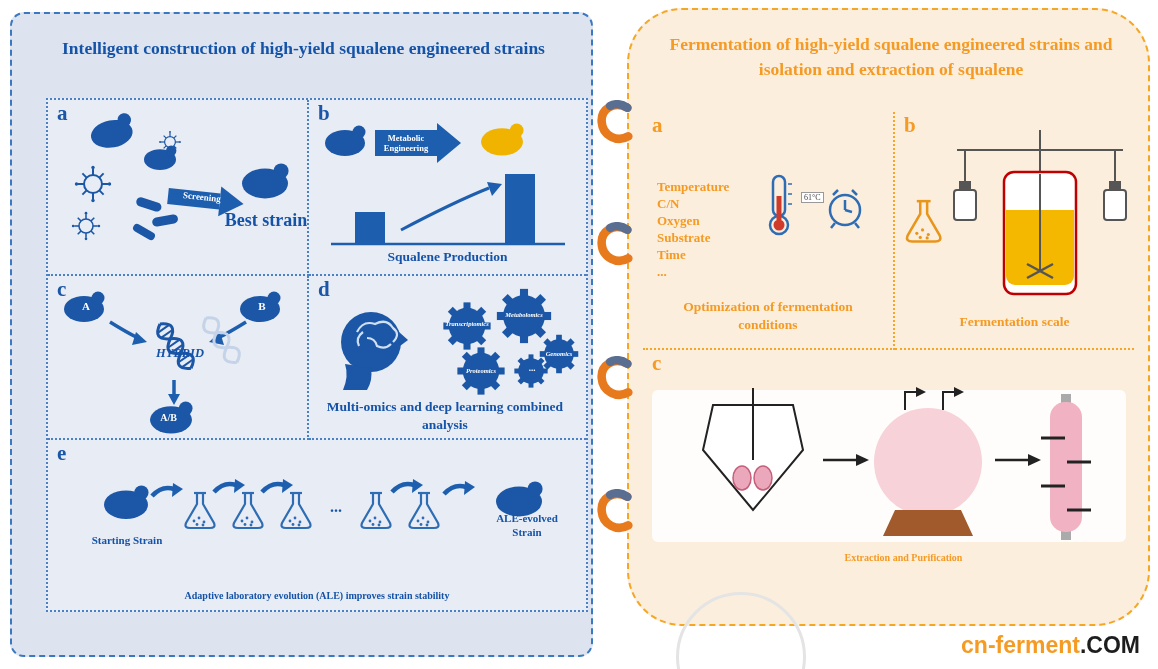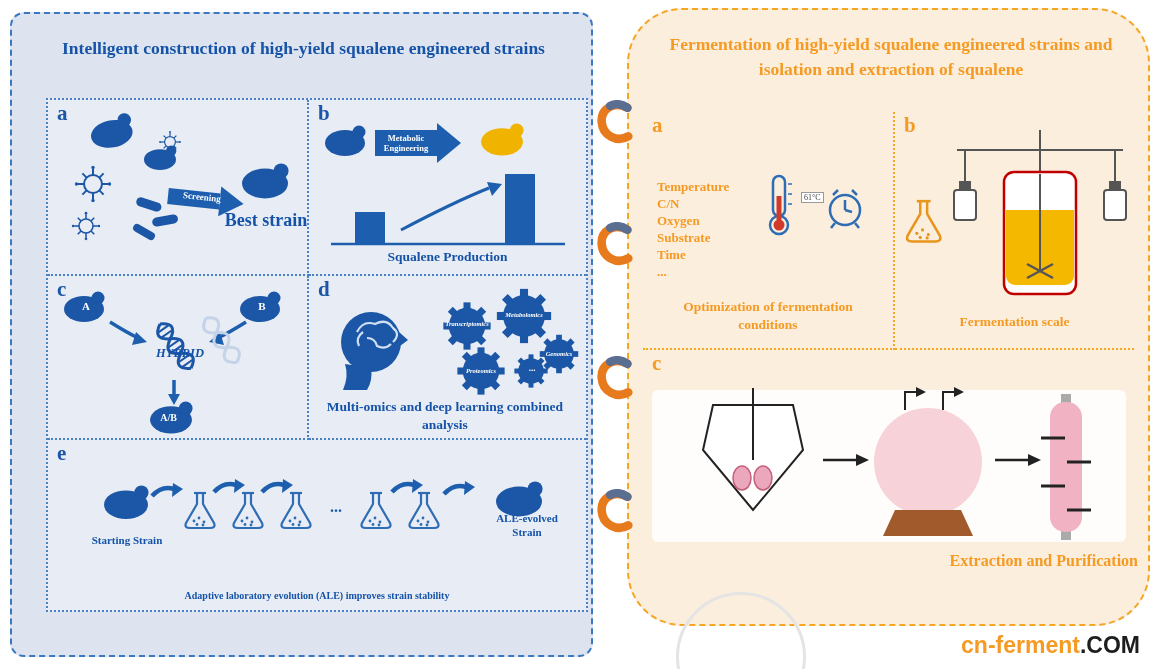--- a/index.html
+++ b/index.html
@@ -371,21 +371,21 @@
             <rect x="418" y="180" width="10" height="10" fill="#aaa"></rect>
             <rect x="407" y="52" width="32" height="130" rx="15" fill="#f1b3c3"></rect>
             <g stroke="#222" stroke-width="3">
               <line x1="398" y1="88" x2="422" y2="88"></line>
               <line x1="424" y1="112" x2="448" y2="112"></line>
               <line x1="398" y1="136" x2="422" y2="136"></line>
               <line x1="424" y1="160" x2="448" y2="160"></line>
             </g>
           </g>
         </svg>
-        <span class="abs orange-cap" style="left:4px; top:202px; width:100%; font-size:16px;text-align:right;">Extraction and Purification</span>
+        <span class="abs orange-cap" style="left:15px; top:202px; width:100%; font-size:10px;">Extraction and Purification</span>
       </div>
     </div>
   </section>
 
   <div class="hook" style="top:100px;">
     <svg width="38" height="46" viewBox="0 0 40 48">
       <path d="M33 8 C18 0 5 10 6 23 C7 37 22 45 34 38" fill="none" stroke="#e87a1e" stroke-width="9" stroke-linecap="round"></path>
       <path d="M33 8 C27 4 20 3 15 6" fill="none" stroke="#5a6e92" stroke-width="9" stroke-linecap="round"></path>
     </svg>
   </div>

